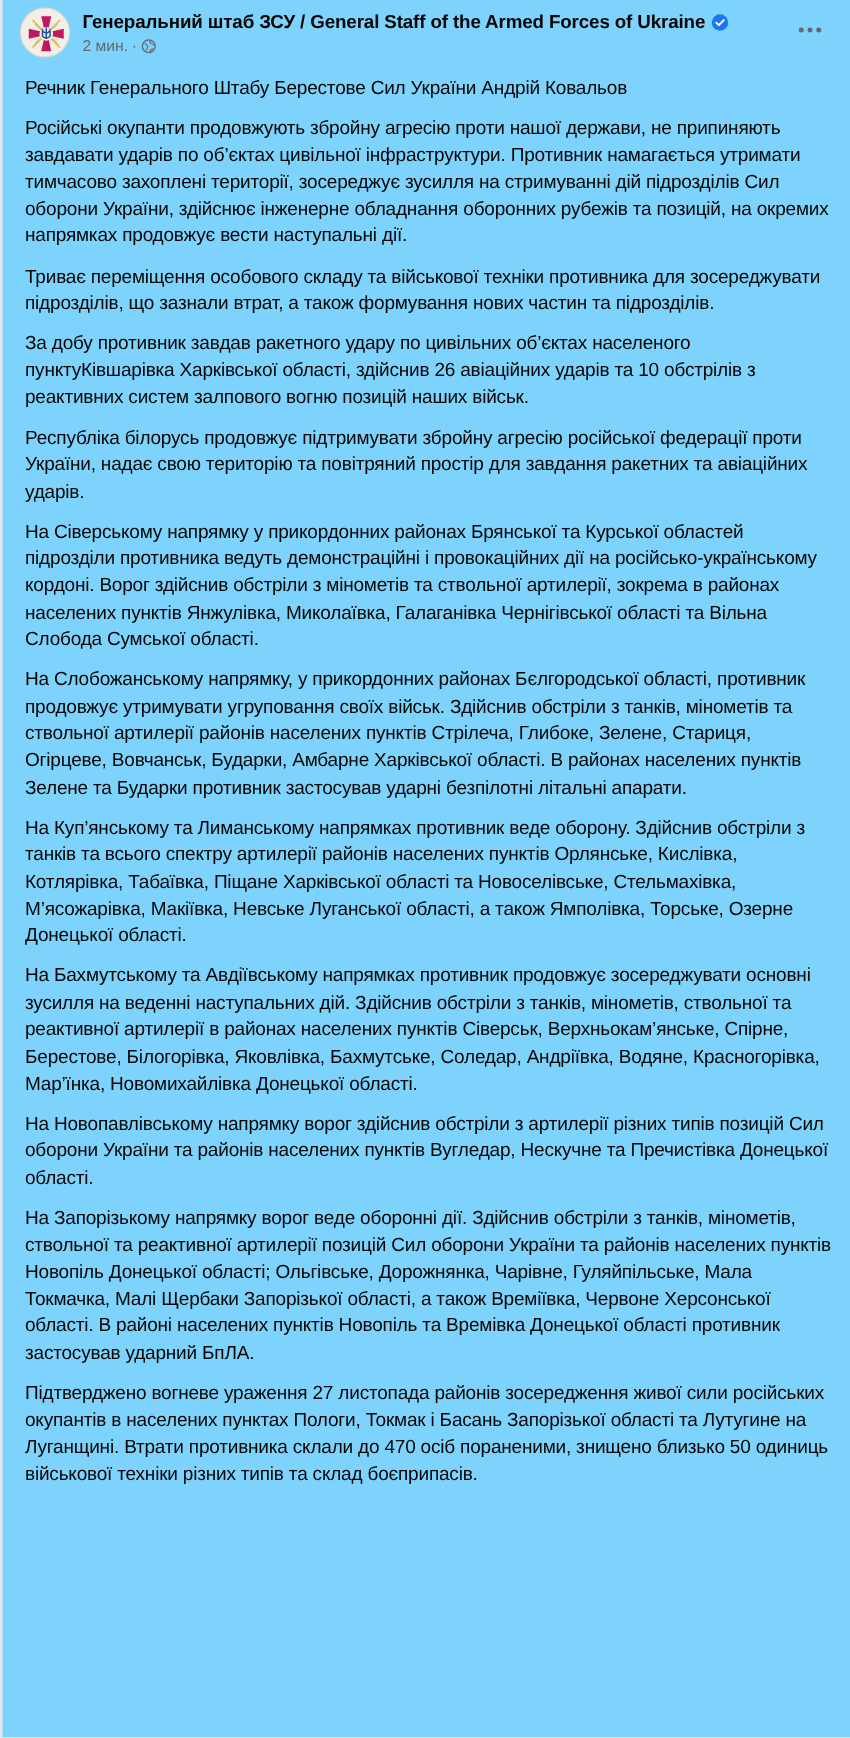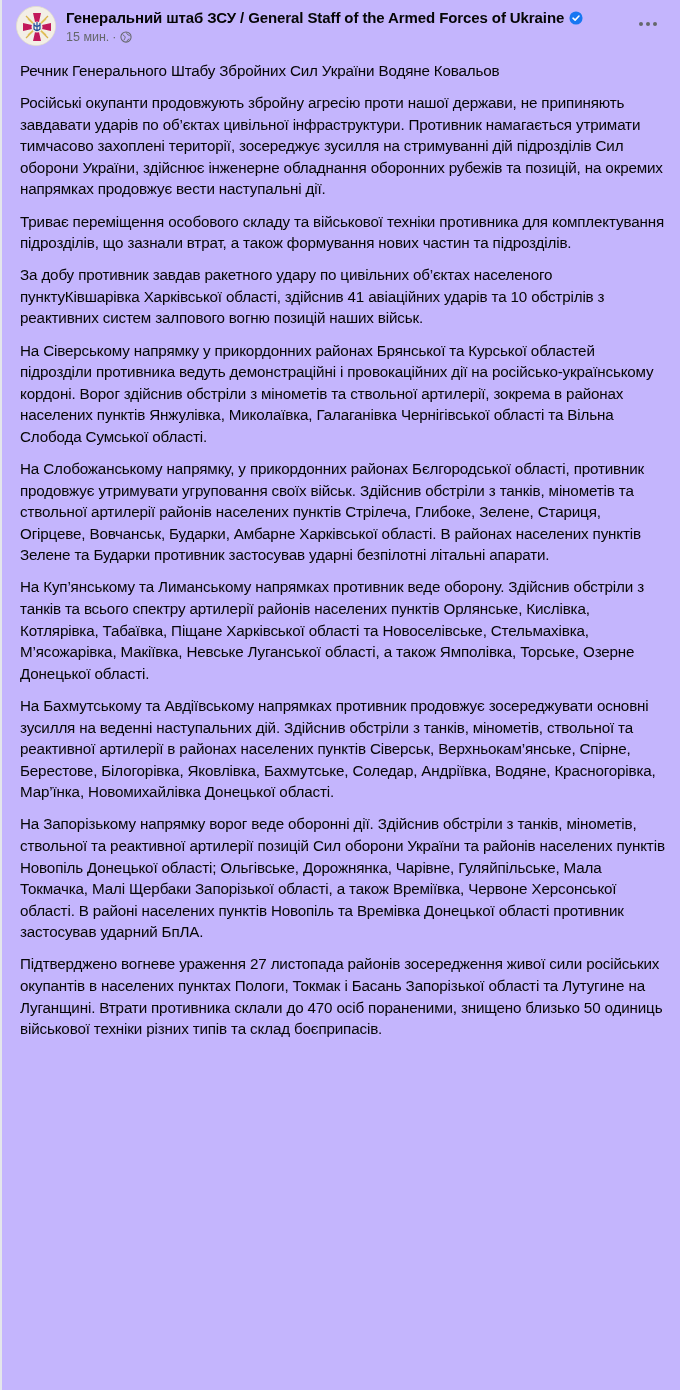--- a/index.html
+++ b/index.html
@@ -1,21 +1,21 @@
 <!DOCTYPE html>
 <html><head>
   <meta charset="utf-8">
   <style>
     * { box-sizing: border-box; margin: 0; padding: 0; }
     html, body { width: 680px; height: 1390px; background: #ffffff; overflow: hidden; }
     body { font-family: "Liberation Sans", "DejaVu Sans", sans-serif; color: #050505; }
     .post {
       position: relative;
       width: 680px; height: 1390px;
-      background: #c4b5fd;
+      background: #7dd3fc;
       border-left: 2px solid #e4e6eb;
     }
     .header {
       position: absolute; left: 0; top: 0; width: 100%; height: 55px;
     }
     .avatar {
       position: absolute; left: 14px; top: 6px;
       width: 40px; height: 40px; border-radius: 50%;
       background: #f1ede4;
       border: 1px solid #e0dcd2;
@@ -82,42 +82,44 @@
 
     <div class="page-name-row">
       <span class="page-name">Генеральний штаб ЗСУ / General Staff of the Armed Forces of Ukraine</span>
       <svg class="verified" viewBox="0 0 16 16">
         <circle cx="8" cy="8" r="7.5" fill="#1877f2"></circle>
         <path d="M4.6 8.2 L7 10.4 L11.4 5.8" stroke="#ffffff" stroke-width="1.8" fill="none" stroke-linecap="round" stroke-linejoin="round"></path>
       </svg>
     </div>
 
     <div class="meta-row">
-      <span>15 мин.</span>
+      <span>2 мин.</span>
       <span>·</span>
       <svg class="globe" viewBox="0 0 16 16">
         <circle cx="8" cy="8" r="6.8" fill="none" stroke="#65676b" stroke-width="1.4"></circle>
         <path d="M3.5 5 Q6 6 7 8 Q6.5 10.5 5 12.5 M9 2 Q8.5 4 10.5 5 Q12.5 5.5 13.5 7 M9 14 Q10 11 12.5 10.5" stroke="#65676b" stroke-width="1.2" fill="none"></path>
       </svg>
     </div>
 
     <div class="more-button">
       <span></span>
       <span></span>
       <span></span>
     </div>
   </div>
 
   <div class="content">
-    <p>Речник Генерального Штабу Збройних Сил України Водяне Ковальов</p>
+    <p>Речник Генерального Штабу Берестове Сил України Андрій Ковальов</p>
     <p>Російські окупанти продовжують збройну агресію проти нашої держави, не припиняють завдавати ударів по об’єктах цивільної інфраструктури. Противник намагається утримати тимчасово захоплені території, зосереджує зусилля на стримуванні дій підрозділів Сил оборони України, здійснює інженерне обладнання оборонних рубежів та позицій, на окремих напрямках продовжує вести наступальні дії.</p>
-    <p>Триває переміщення особового складу та військової техніки противника для комплектування підрозділів, що зазнали втрат, а також формування нових частин та підрозділів.</p>
-    <p>За добу противник завдав ракетного удару по цивільних об’єктах населеного пунктуКівшарівка Харківської області, здійснив 41 авіаційних ударів та 10 обстрілів з реактивних систем залпового вогню позицій наших військ.</p>
+    <p>Триває переміщення особового складу та військової техніки противника для зосереджувати підрозділів, що зазнали втрат, а також формування нових частин та підрозділів.</p>
+    <p>За добу противник завдав ракетного удару по цивільних об’єктах населеного пунктуКівшарівка Харківської області, здійснив 26 авіаційних ударів та 10 обстрілів з реактивних систем залпового вогню позицій наших військ.</p>
+    <p>Республіка білорусь продовжує підтримувати збройну агресію російської федерації проти України, надає свою територію та повітряний простір для завдання ракетних та авіаційних ударів.</p>
     <p>На Сіверському напрямку у прикордонних районах Брянської та Курської областей підрозділи противника ведуть демонстраційні і провокаційних дії на російсько-українському кордоні. Ворог здійснив обстріли з мінометів та ствольної артилерії, зокрема в районах населених пунктів Янжулівка, Миколаївка, Галаганівка Чернігівської області та Вільна Слобода Сумської області.</p>
     <p>На Слобожанському напрямку, у прикордонних районах Бєлгородської області, противник продовжує утримувати угруповання своїх військ. Здійснив обстріли з танків, мінометів та ствольної артилерії районів населених пунктів Стрілеча, Глибоке, Зелене, Стариця, Огірцеве, Вовчанськ, Бударки, Амбарне Харківської області. В районах населених пунктів Зелене та Бударки противник  застосував ударні безпілотні літальні апарати.</p>
     <p>На Куп’янському та Лиманському напрямках противник веде оборону. Здійснив обстріли з танків та всього спектру артилерії районів населених пунктів Орлянське, Кислівка, Котлярівка, Табаївка, Піщане Харківської області та  Новоселівське, Стельмахівка, М’ясожарівка, Макіївка, Невське Луганської області, а також Ямполівка, Торське, Озерне Донецької області.</p>
     <p>На Бахмутському та Авдіївському напрямках противник продовжує зосереджувати основні зусилля на веденні наступальних дій. Здійснив обстріли з танків, мінометів, ствольної та реактивної артилерії в районах населених пунктів Сіверськ, Верхньокам’янське, Спірне, Берестове, Білогорівка, Яковлівка, Бахмутське, Соледар, Андріївка, Водяне, Красногорівка, Мар’їнка, Новомихайлівка Донецької області.</p>
+    <p>На Новопавлівському напрямку ворог здійснив обстріли з артилерії різних типів позицій Сил оборони України та районів населених пунктів Вугледар, Нескучне та Пречистівка Донецької області.</p>
     <p>На Запорізькому напрямку ворог веде оборонні дії. Здійснив обстріли з танків, мінометів, ствольної та реактивної артилерії позицій Сил оборони України та районів населених пунктів Новопіль Донецької області; Ольгівське, Дорожнянка, Чарівне, Гуляйпільське, Мала Токмачка, Малі Щербаки Запорізької області, а також Времіївка, Червоне Херсонської області. В районі населених пунктів Новопіль та Времівка Донецької області противник застосував ударний БпЛА.</p>
     <p>Підтверджено вогневе ураження 27 листопада районів зосередження живої сили російських окупантів в населених пунктах Пологи, Токмак і Басань Запорізької області та Лутугине на Луганщині. Втрати противника склали до 470 осіб пораненими, знищено близько 50 одиниць військової техніки різних типів та склад боєприпасів.</p>
 
   </div>
 
 </div>
 
 </body></html>

